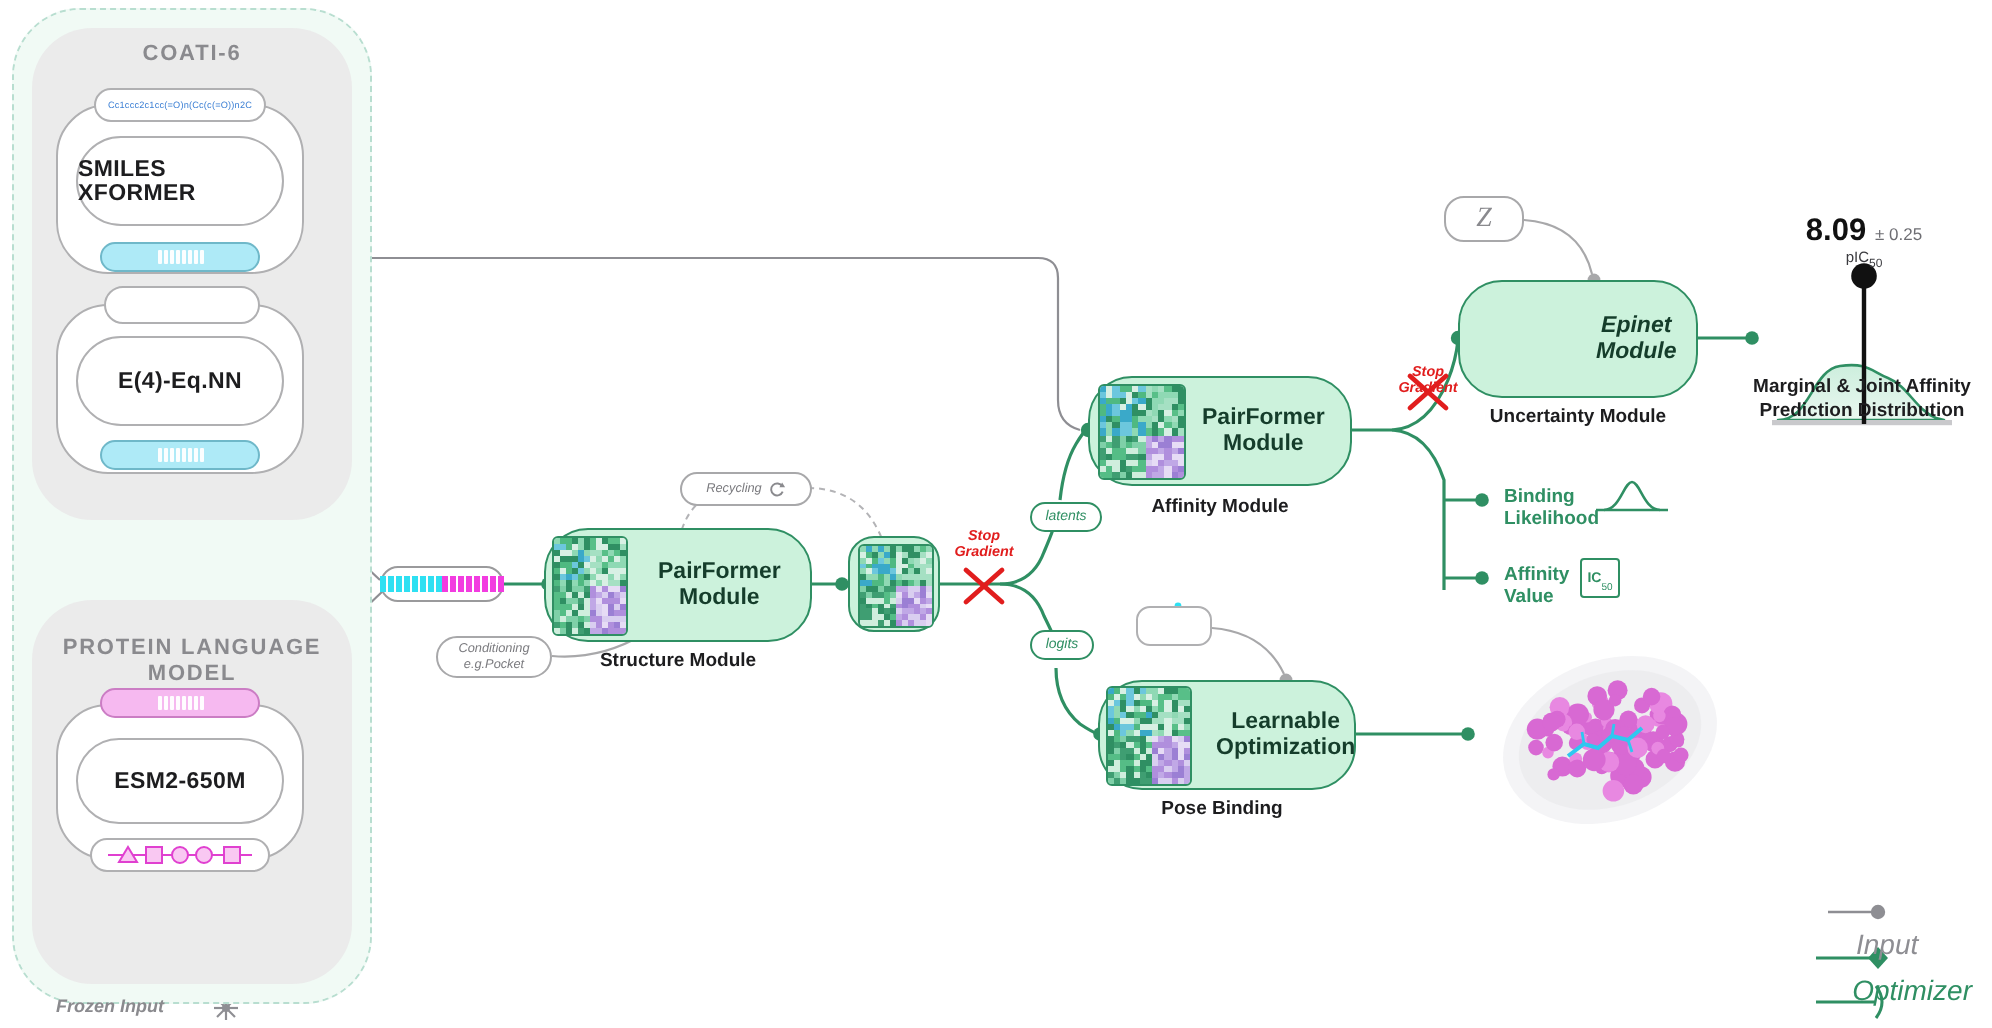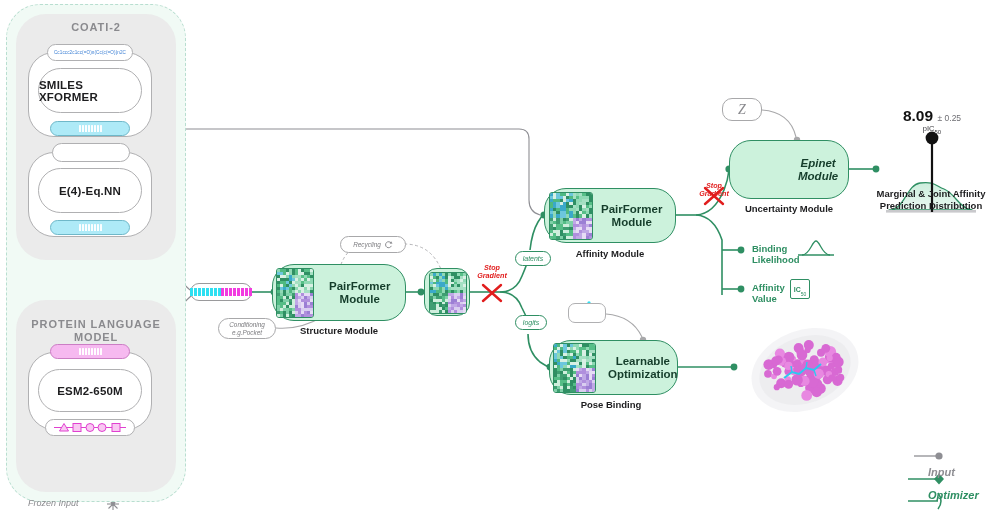--- a/index.html
+++ b/index.html
@@ -75,29 +75,29 @@
     font-style:italic;color:#7b7b7f;font-size:6.4px;line-height:7.5px;text-align:center;
   }
   .bubble.green{border-color:#2f8f63;color:#2f8f63;font-size:7px;}
 
   .stopg{position:absolute;text-align:center;color:#e11d1d;font-size:7.2px;font-style:italic;font-weight:700;line-height:8px;width:56px;}
 
   .outlbl{position:absolute;color:#2f8f63;font-size:9.5px;font-weight:700;line-height:11px;}
 
   .legend{position:absolute;right:10px;bottom:8px;width:100px;}
   .legend-row{display:flex;align-items:center;height:23px;gap:6px;}
-  .legend-txt{font-size:11px;font-style:italic;font-weight:700;}
+  .legend-txt{font-size:14px;font-style:italic;font-weight:400;}
 
   .dist-val{position:absolute;width:150px;text-align:center;}
   .dist-val .big{font-size:15.5px;font-weight:700;color:#111;}
   .dist-val .pm{font-size:8.5px;color:#6e6e73;}
   .dist-val .sub{font-size:7.5px;color:#3b3b3f;display:block;margin-top:-1px;}
   .dist-cap{position:absolute;width:170px;text-align:center;font-size:9.5px;font-weight:700;line-height:11.5px;color:#1d1d1f;}
 
-  .frozen-cap{position:absolute;font-style:italic;font-size:9px;color:#8a8a8e;font-weight:400;}
+  .frozen-cap{position:absolute;font-style:italic;font-size:9px;color:#8a8a8e;font-weight:700;}
 </style>
 </head>
 <body>
 
 <svg viewBox="0 0 996 514">
   <defs>
     <linearGradient id="distFill" x1="0" x2="0" y1="0" y2="1">
       <stop offset="0%" stop-color="#cdeedd"></stop>
       <stop offset="100%" stop-color="#e9f8f0"></stop>
     </linearGradient>
@@ -274,21 +274,21 @@
     <circle cx="574" cy="306" r="1.4" fill="#8a4ad6"></circle>
       <circle cx="597" cy="313" r="1.4" fill="#8a4ad6"></circle>
     <circle cx="586" cy="310" r="1.4" fill="#2ee0f2"></circle>
       <circle cx="592" cy="315" r="1.4" fill="#f23ce0"></circle>
   </g>
 </svg>
 
 <div class="abs" id="frozen-panel"></div>
 
 <div class="grey-card" id="coati-card"></div>
-<div class="card-title" style="left:16px;top:21px;width:160px;">COATI-2</div>
+<div class="card-title" style="left:16px;top:21px;width:160px;">COATI-6</div>
 
 <div class="pill tall" style="left:28px;top:52px;width:124px;height:85px;"></div>
 <div class="pill" style="left:47px;top:44px;width:86px;height:17px;z-index:3;">
   <span class="smiles-txt">Cc1ccc2c1cc(=O)n(Cc(c(=O))n2C</span>
 </div>
 <div class="pill tall" style="left:38px;top:68px;width:104px;height:45px;z-index:2;background:#fff;">
   <span class="label-main">SMILES XFORMER</span>
 </div>
 <div class="embed cyan" style="left:50px;top:121px;width:80px;height:15px;z-index:3;">
   <span class="tick"></span>

